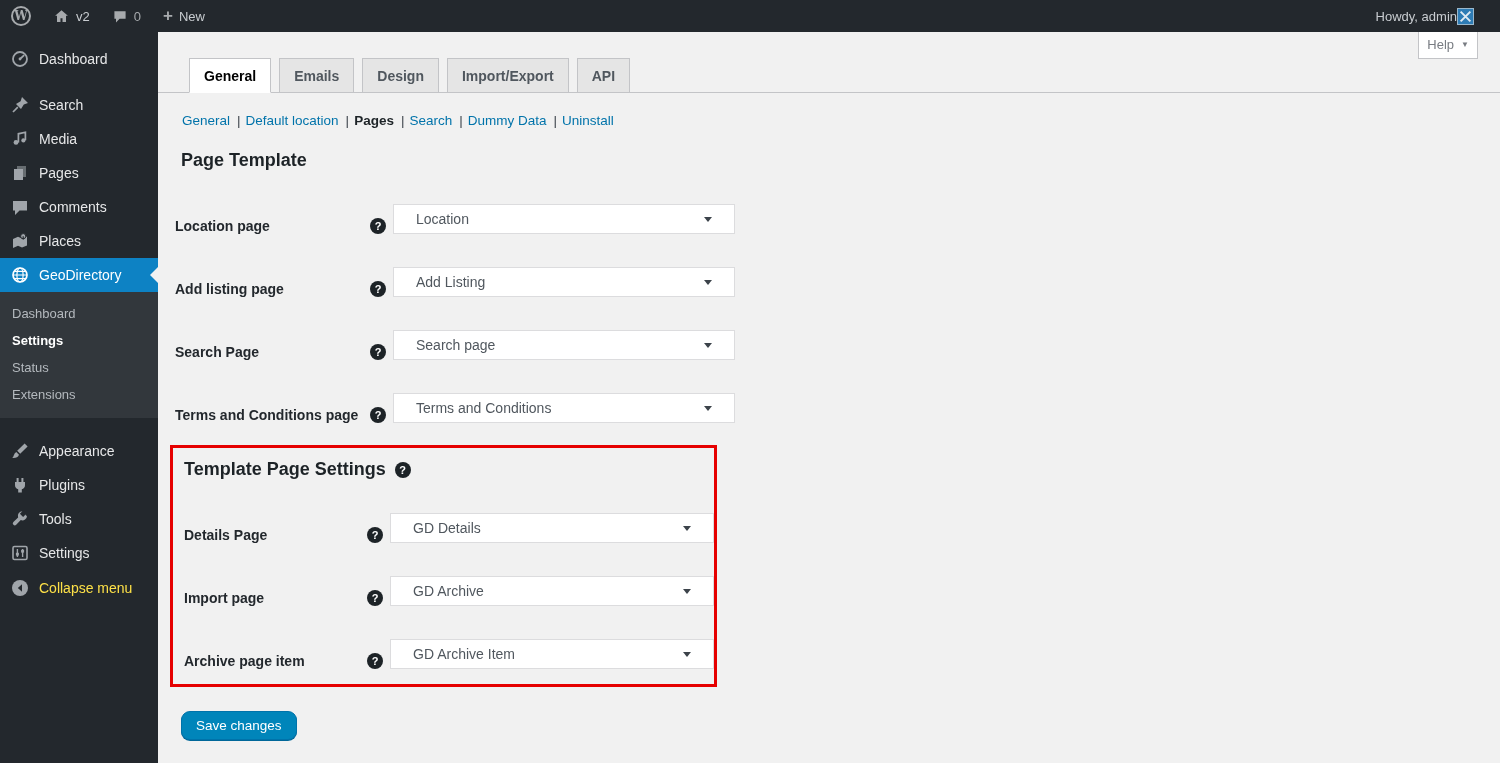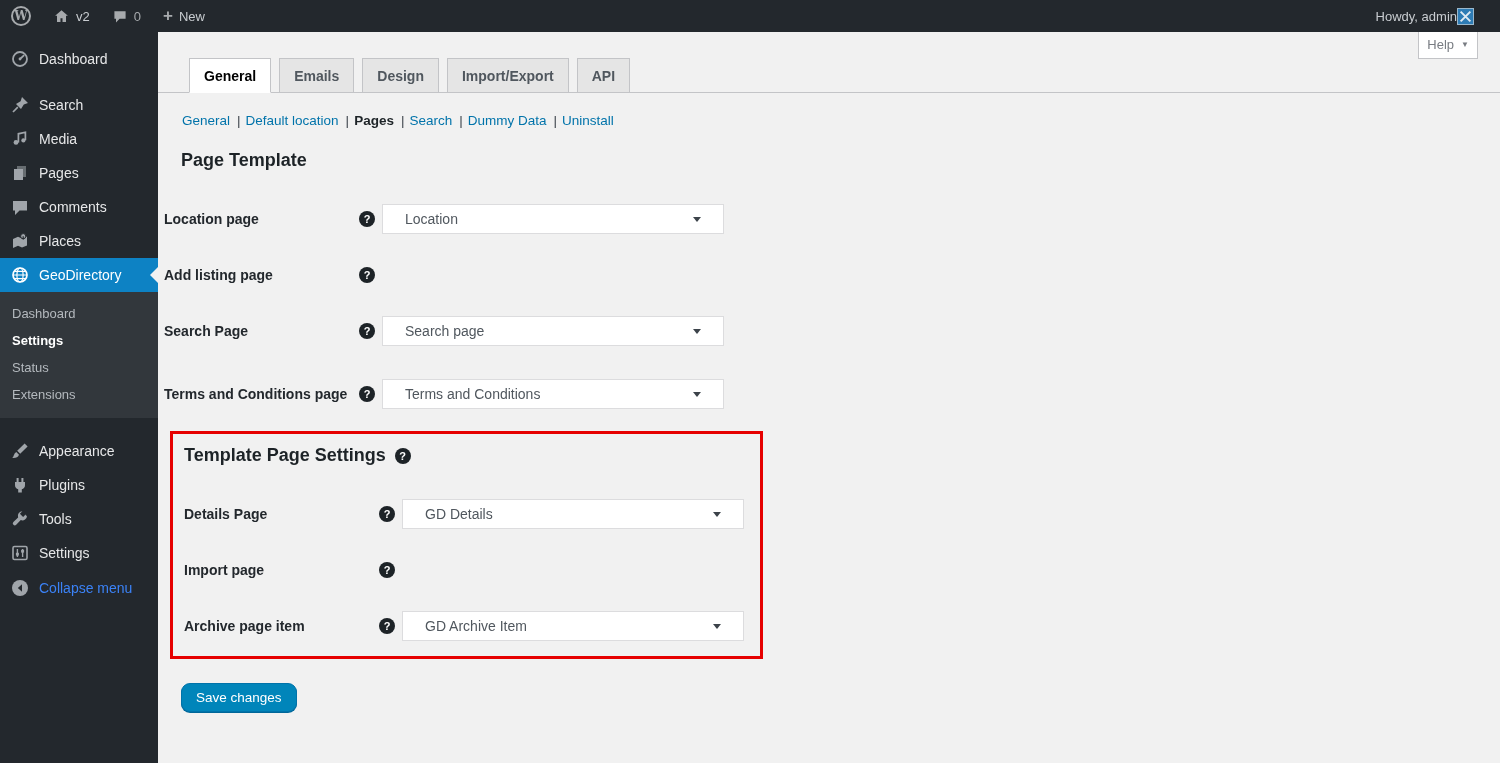--- a/index.html
+++ b/index.html
@@ -49,21 +49,21 @@
   .menu-item.active .arrow {
     position: absolute; right: 0; top: 50%; margin-top: -8px;
     width: 0; height: 0;
     border-top: 8px solid transparent; border-bottom: 8px solid transparent;
     border-right: 8px solid #f1f1f1;
   }
   .menu-sep { height: 12px; }
   .submenu { background: #32373c; padding: 8px 0 10px; font-size: 13px; }
   .submenu-item { display: block; padding: 6px 12px; color: #b4b9be; cursor: pointer; }
   .submenu-item.current { color: #fff; font-weight: bold; }
-  .collapse-item { margin-top: 1px; color: #3b82f6; text-align: right; }
+  .collapse-item { margin-top: 1px; color: #fde047; text-align: right; }
 
   
   .content { flex: 1; position: relative; background: #f1f1f1; }
   .help-tab {
     position: absolute; top: 0; right: 22px;
     background: #fff; border: 1px solid #c3c4c7; border-top: none;
     padding: 5px 8px 6px; color: #787c82; font-size: 13px;
     display: flex; align-items: center; gap: 7px; cursor: pointer; z-index: 5;
   }
   .help-caret { font-size: 8px; color: #787c82; }
@@ -81,40 +81,40 @@
 
   .subnav { margin: 20px 0 0 24px; font-size: 13.5px; color: #3c434a; }
   .subnav a { color: #0073aa; text-decoration: none; cursor: pointer; }
   .subnav .current { color: #1d2327; font-weight: bold; }
   .subnav .pipe { margin: 0 5px 0 7px; color: #3c434a; }
 
   .page-title {
     margin: 22px 0 0 23px; font-size: 18px; font-weight: bold; color: #1d2327;
   }
 
-  .row { display: flex; align-items: center; margin: 33px 0 0 6px; }
+  .row { display: flex; align-items: flex-end; margin: 33px 0 0 17px; }
   .row-label { width: 195px; font-size: 14px; font-weight: bold; color: #23282d; }
   .help-dot {
     width: 16px; height: 16px; border-radius: 50%; background: #1d2327; color: #fff;
     font-size: 11px; font-weight: bold; display: flex; align-items: center;
     justify-content: center; margin-right: 7px; flex-shrink: 0; cursor: pointer;
   }
   .select {
     width: 342px; height: 30px; background: #fff; border: 1px solid #dcdcde;
     display: flex; align-items: center; justify-content: space-between;
     padding: 0 22px; color: #50575e; font-size: 14px; cursor: pointer;
   }
   .sel-caret {
     width: 0; height: 0;
     border-left: 4.5px solid transparent; border-right: 4.5px solid transparent;
     border-top: 5.5px solid #3c434a;
   }
 
   .template-box {
-    border: 3px solid #e60000; margin: 22px 0 0 12px; width: 593px;
+    border: 3px solid #e60000; margin: 22px 0 0 12px; width: 547px;
     padding: 8px 0 15px 8px;
   }
   .tp-head {
     display: flex; align-items: center; gap: 9px; margin: 3px 0 0 3px;
     font-size: 18px; font-weight: bold; color: #1d2327;
   }
   .template-box .row { margin-left: 3px; }
 
   .save-btn {
     margin: 24px 0 0 23px; display: inline-block;
@@ -302,20 +302,24 @@
       <span class="help-dot">?</span>
       <div class="select">
         <span>Location</span>
         <span class="sel-caret"></span>
       </div>
     </div>
 
     <div class="row">
       <span class="row-label">Add listing page</span>
       <span class="help-dot">?</span>
+      <div class="select">
+        <span>Add Listing</span>
+        <span class="sel-caret"></span>
+      </div>
     </div>
 
     <div class="row">
       <span class="row-label">Search Page</span>
       <span class="help-dot">?</span>
       <div class="select">
         <span>Search page</span>
         <span class="sel-caret"></span>
       </div>
     </div>
@@ -341,20 +345,24 @@
         <span class="help-dot">?</span>
         <div class="select">
           <span>GD Details</span>
           <span class="sel-caret"></span>
         </div>
       </div>
 
       <div class="row">
         <span class="row-label">Import page</span>
         <span class="help-dot">?</span>
+        <div class="select">
+          <span>GD Archive</span>
+          <span class="sel-caret"></span>
+        </div>
       </div>
 
       <div class="row">
         <span class="row-label">Archive page item</span>
         <span class="help-dot">?</span>
         <div class="select">
           <span>GD Archive Item</span>
           <span class="sel-caret"></span>
         </div>
       </div>

